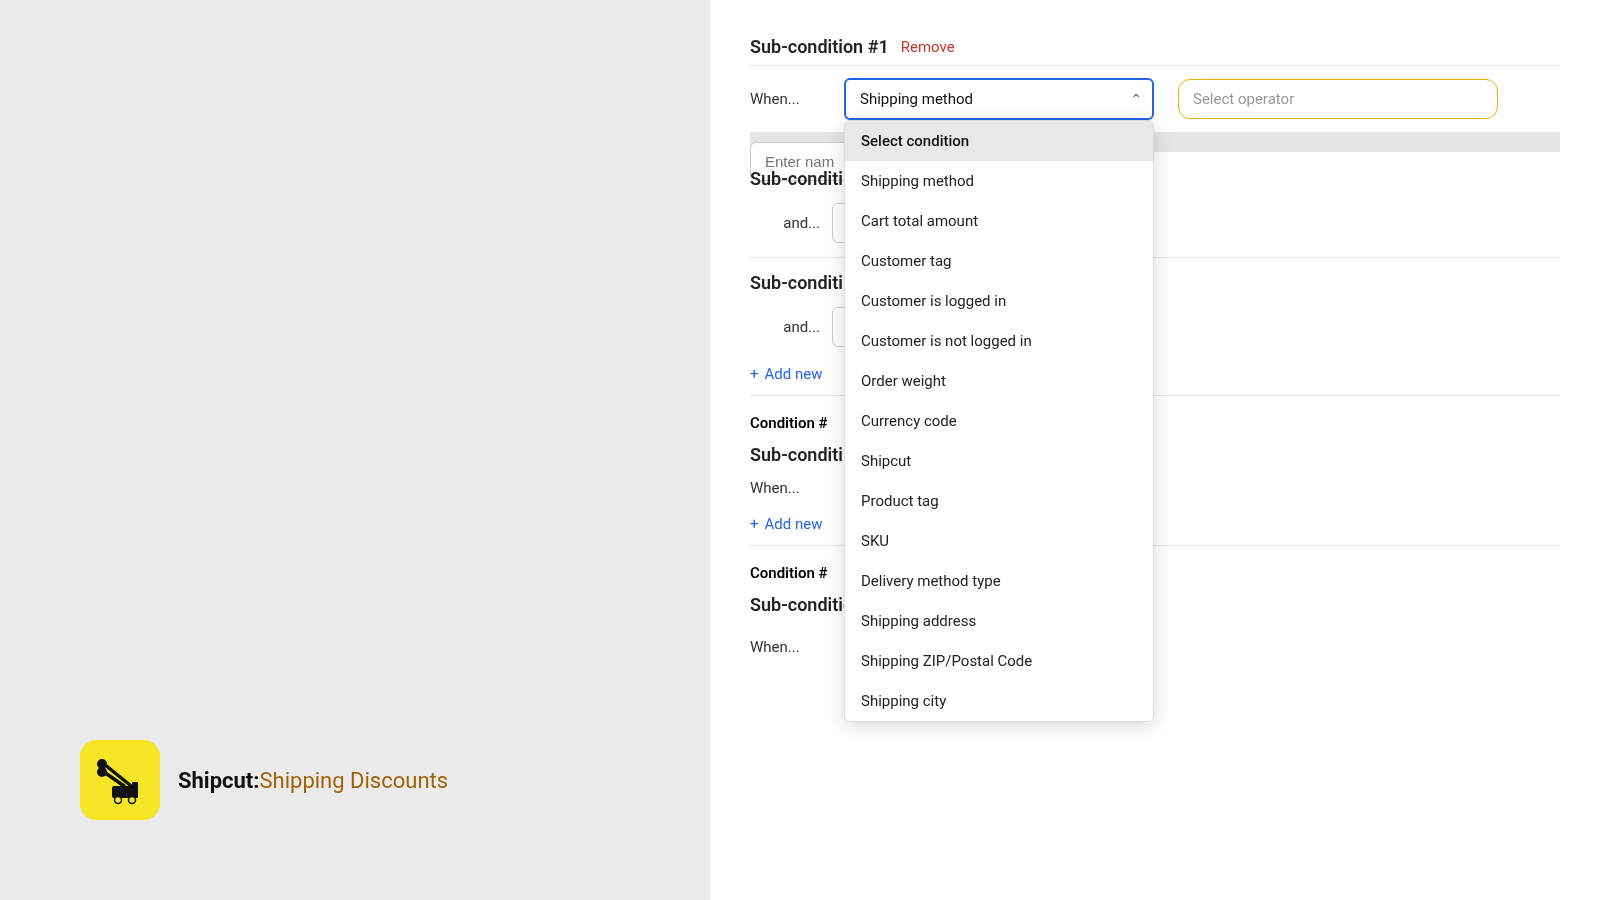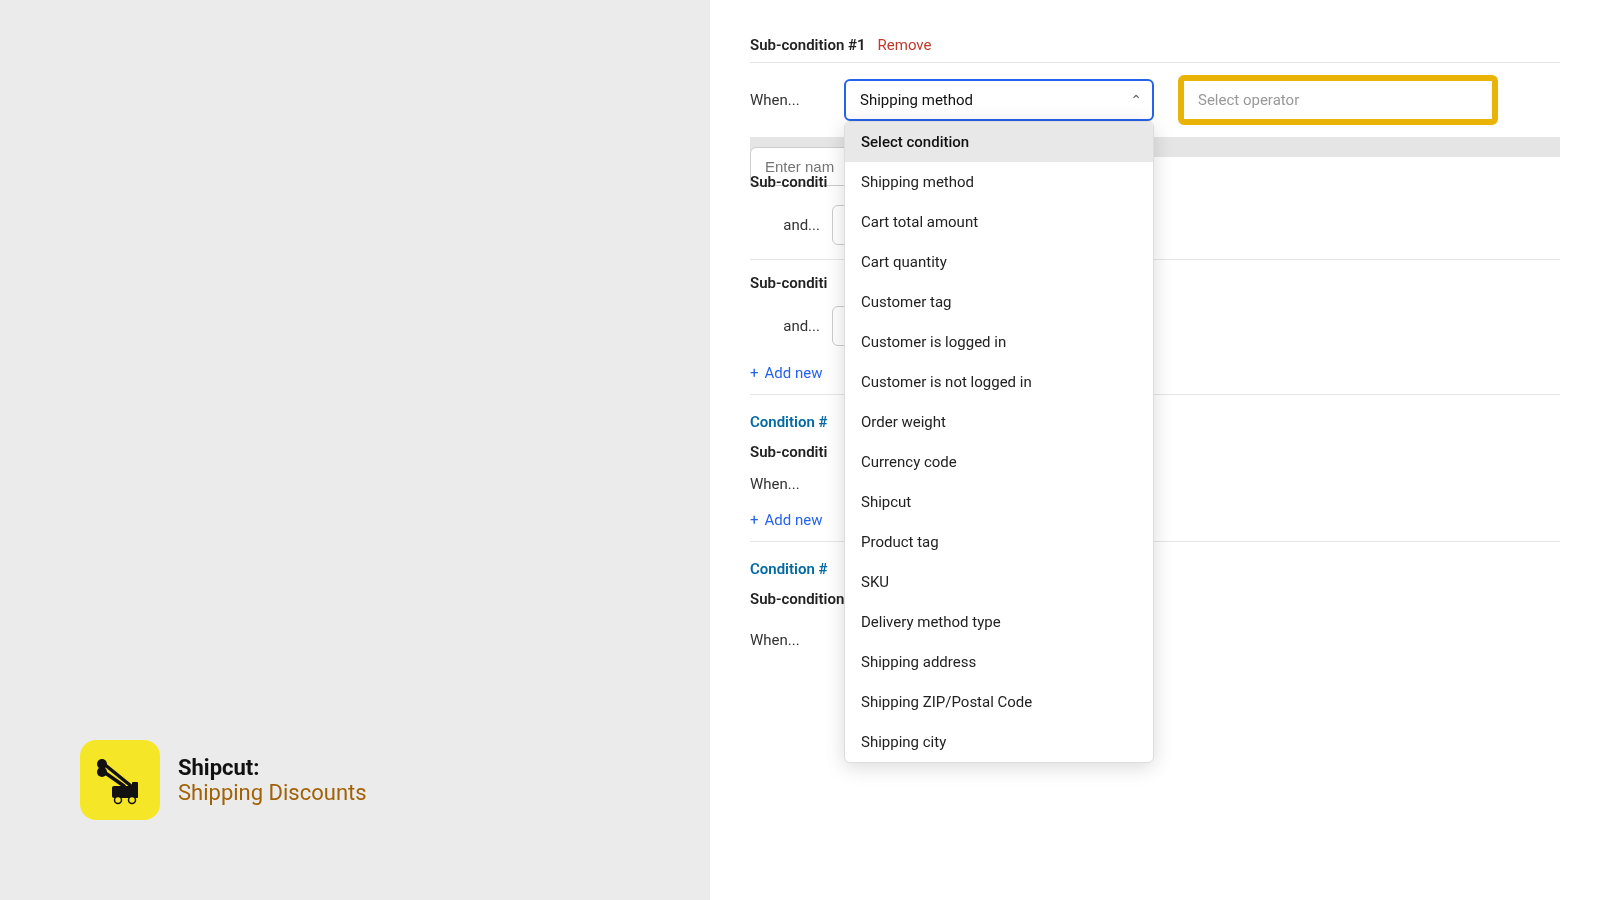--- a/index.html
+++ b/index.html
@@ -49,21 +49,22 @@
       flex-shrink: 0;
     }
 
     .brand-logo svg {
       width: 52px;
       height: 52px;
     }
 
     .brand-text {
       display: flex;
-      flex-direction: column;
+      flex-direction: row;
+      text-align: center;
     }
 
     .brand-name {
       font-size: 22px;
       font-weight: 700;
       color: #111;
     }
 
     .brand-sub {
       font-size: 22px;
@@ -90,21 +91,21 @@
       display: flex;
       align-items: center;
       gap: 12px;
       padding: 16px 0 10px 0;
       font-size: 15px;
     }
 
     .sub-condition-label {
       font-weight: 600;
       color: #222;
-      font-size: 15px;
+      font-size: 18px;
     }
 
     .remove-link {
       color: #c0392b;
       font-size: 15px;
       cursor: pointer;
       text-decoration: none;
     }
 
     
@@ -145,22 +146,22 @@
       position: absolute;
       right: 12px;
       top: 50%;
       transform: translateY(-50%);
       color: #666;
       font-size: 14px;
       pointer-events: none;
     }
 
     .select-operator {
-      border: 6px solid #eab308;
-      border-radius: 6px;
+      border: 1px solid #eab308;
+      border-radius: 12px;
       background: #fff;
       padding: 10px 14px;
       font-size: 15px;
       color: #999;
       flex: 1;
       max-width: 320px;
     }
 
     
     .dropdown-menu {
@@ -245,21 +246,21 @@
       padding: 8px 0;
       display: flex;
       align-items: center;
       gap: 6px;
     }
 
     
     .condition-header {
       font-size: 15px;
       font-weight: 600;
-      color: #0369a1;
+      color: #000000;
       padding: 14px 0 6px 0;
     }
 
     .section-block {
       border-bottom: 1px solid #e5e5e5;
       padding-bottom: 8px;
       margin-bottom: 4px;
     }
   </style>
 </head>
@@ -303,21 +304,20 @@
 
       <div class="select-wrapper">
         <div class="select-dropdown">Shipping method</div>
         <span class="chevron">⌃</span>
 
         <div class="dropdown-menu">
 
         <div class="dropdown-item highlighted">Select condition</div>
             <div class="dropdown-item">Shipping method</div>
             <div class="dropdown-item">Cart total amount</div>
-            <div class="dropdown-item">Cart quantity</div>
             <div class="dropdown-item">Customer tag</div>
             <div class="dropdown-item">Customer is logged in</div>
             <div class="dropdown-item">Customer is not logged in</div>
             <div class="dropdown-item">Order weight</div>
             <div class="dropdown-item">Currency code</div>
             <div class="dropdown-item">Shipcut</div>
             <div class="dropdown-item">Product tag</div>
             <div class="dropdown-item">SKU</div>
             <div class="dropdown-item">Delivery method type</div>
             <div class="dropdown-item">Shipping address</div>

